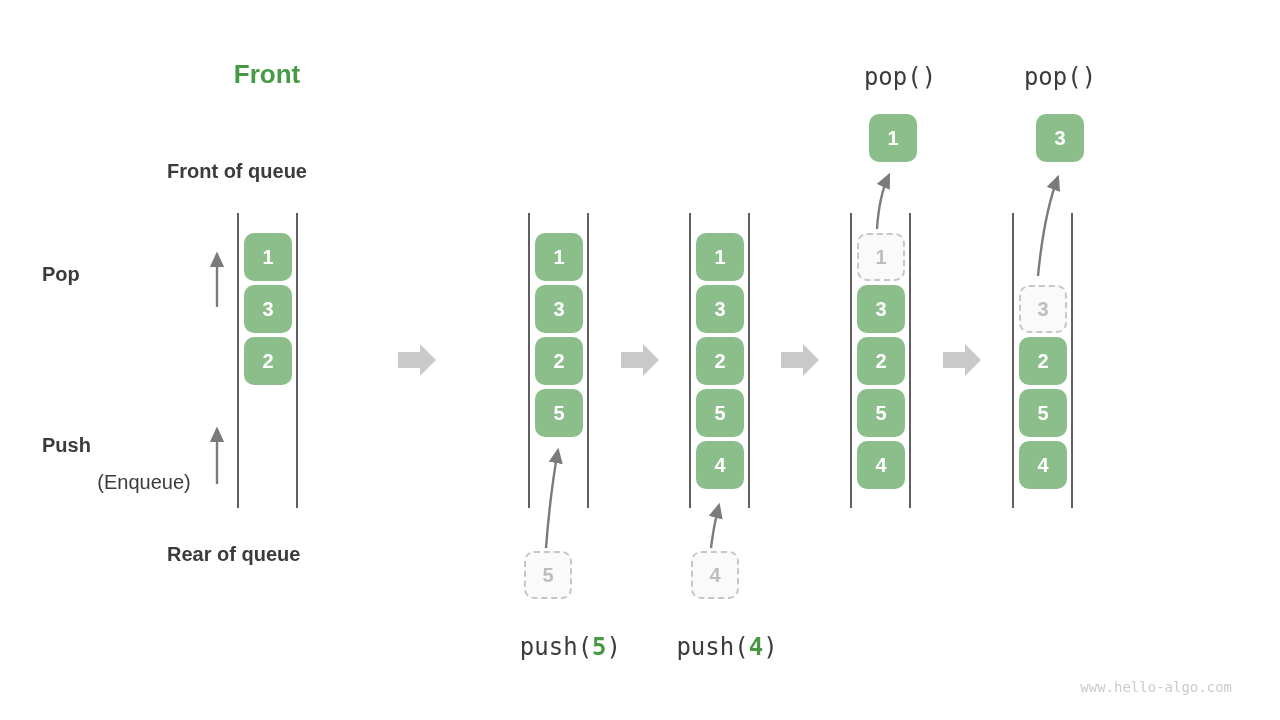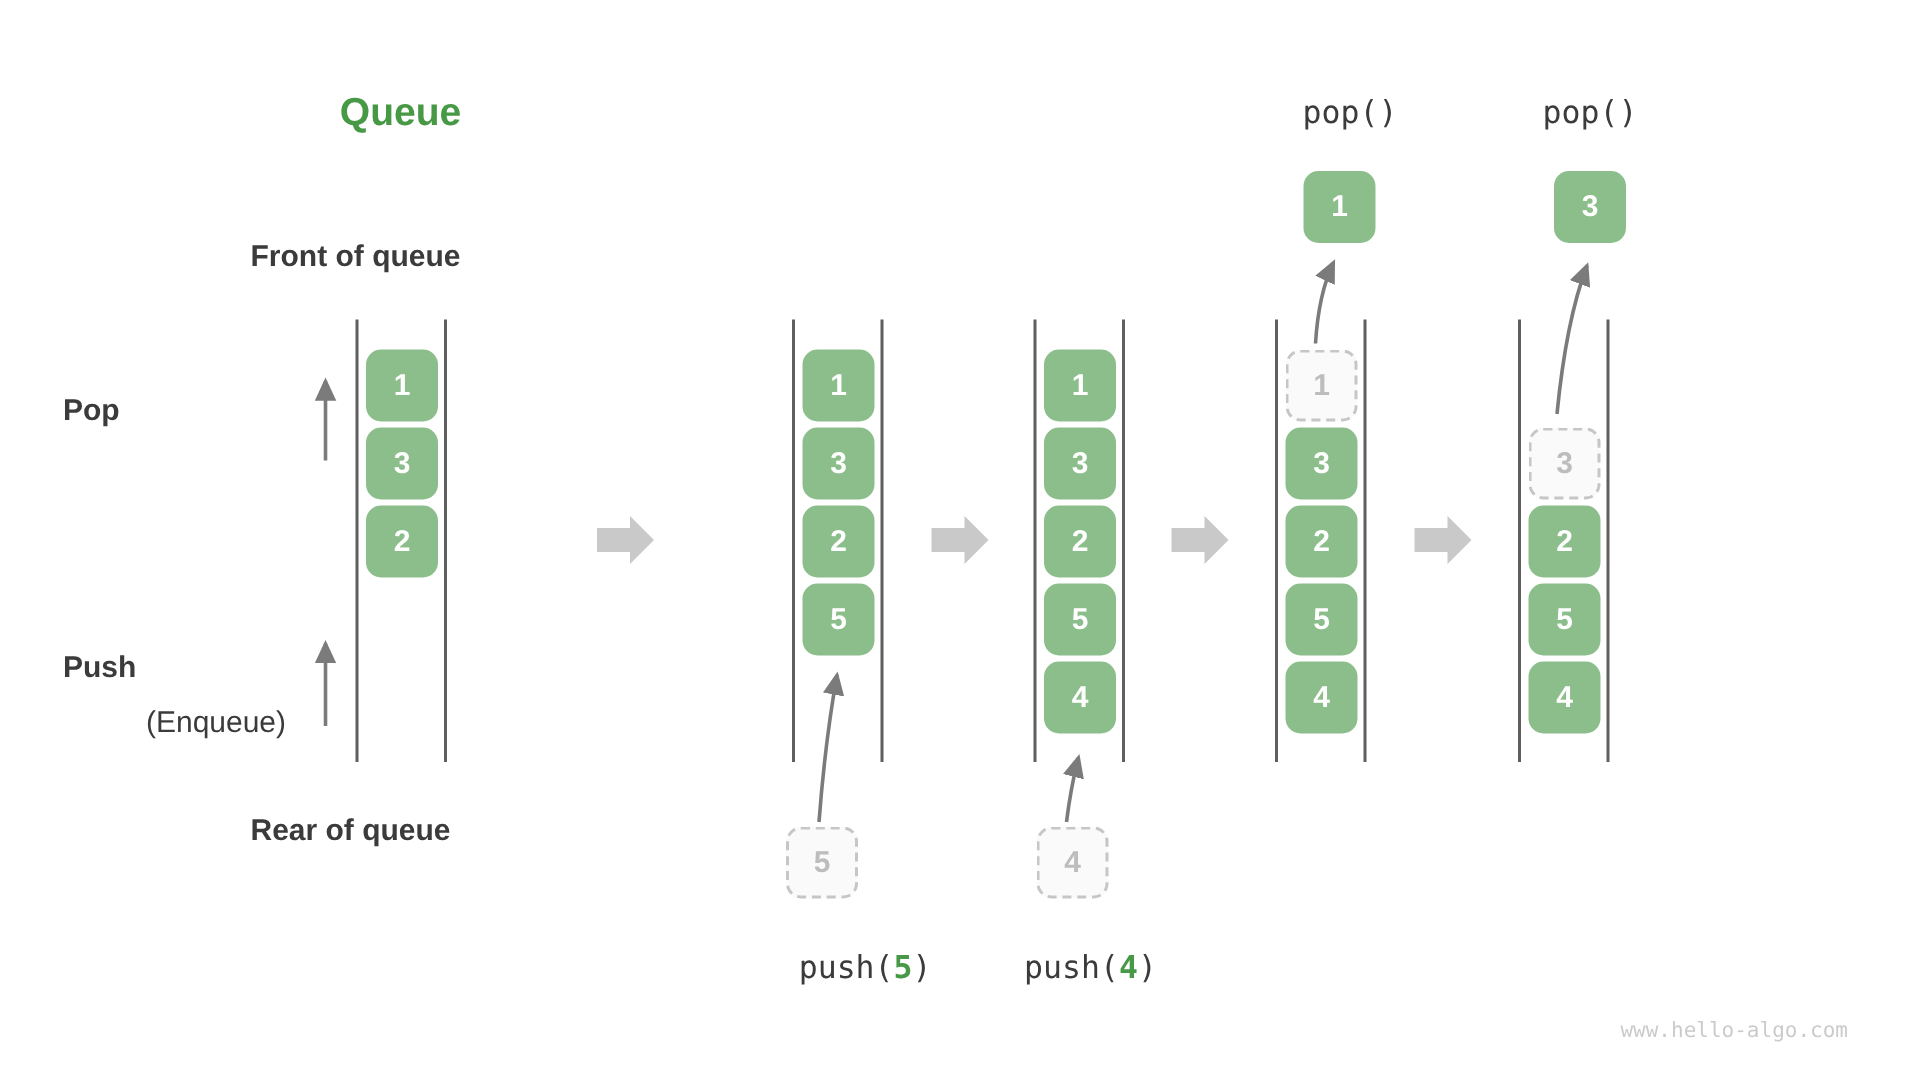--- a/index.html
+++ b/index.html
@@ -41,21 +41,21 @@
   .lbl-reg {
     color: var(--text_dark);
     font-size: 20px;
     font-weight: normal;
     text-align: center;
     white-space: nowrap;
   }
   .mono {
     font-family: "DejaVu Sans Mono", monospace;
     color: var(--text_dark);
-    font-size: 21px;
+    font-size: 24px;
     text-align: center;
     white-space: nowrap;
   }
   .mono .arg { color: var(--green_accent); font-weight: bold; }
   .queue-lines {
     position: absolute;
     top: 213px;
     height: 295px;
     width: 61px;
     border-left: 2px solid var(--line_gray);
@@ -91,21 +91,21 @@
     left: 0; top: 0;
     width: 1280px; height: 720px;
     pointer-events: none;
   }
 </style>
 </head>
 <body>
 
 <div class="canvas">
 
-  <div class="abs title" style="left:167px; top:59px; width:200px;">Queue</div>
+  <div class="abs title" style="left:167px; top:59px; width:200px;">Front</div>
 
   <div class="abs lbl-bold" style="left:167px; top:160px; width:200px;">Front of queue</div>
 
   <div class="abs lbl-bold" style="left:42px; top:263px; width:200px;">Pop</div>
 
   <div class="abs lbl-bold" style="left:42px; top:434px; width:200px;">Push</div>
   <div class="abs lbl-bold" style="left:167px; top:543px; width:200px;">Rear of queue</div>
 
   <div class="abs lbl-reg" style="left:44px; top:471px; width:200px;">(Enqueue)</div>
 

